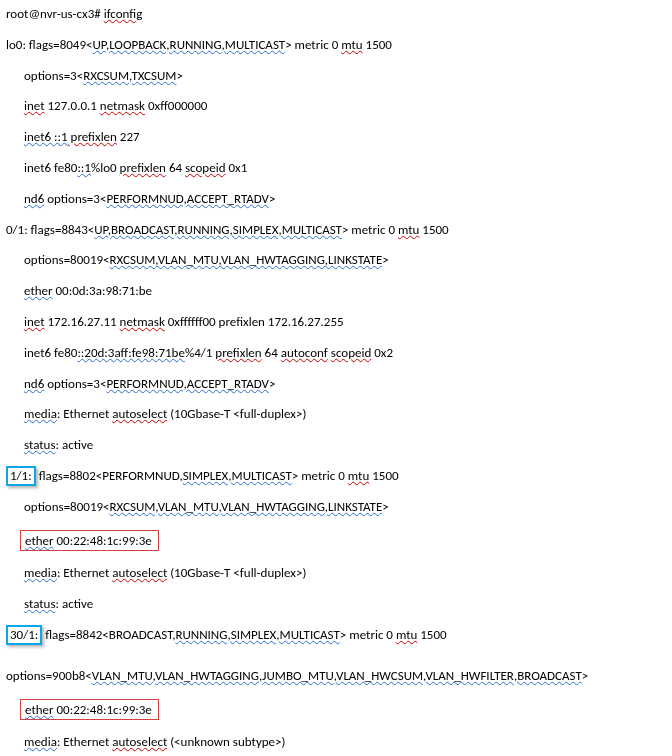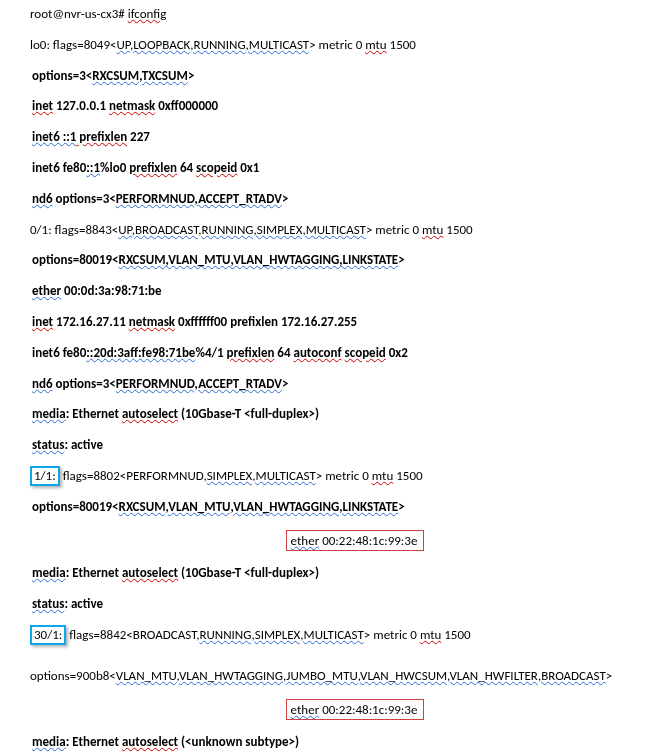--- a/index.html
+++ b/index.html
@@ -6,22 +6,22 @@
     margin: 0;
     padding: 4px 6px;
     background: #fff;
     font-family: Calibri, "Segoe UI", Arial, sans-serif;
     font-size: 13px;
     line-height: 1.6;
     color: #000;
     width: 672px;
     box-sizing: border-box;
   }
-  .line { white-space: nowrap; margin-left: 24px; }
-  .ind1 { margin-left: 26px; font-weight: bold; }
+  .line { white-space: nowrap; }
+  .ind1 { margin-left: 18px; }
   .gap { height: 10px; }
   .ul-red {
     text-decoration: underline;
     text-decoration-style: wavy;
     text-decoration-color: #c00;
     text-decoration-thickness: 1px;
   }
   .ul-blue {
     text-decoration: underline;
     text-decoration-style: wavy;
@@ -35,21 +35,21 @@
     padding: 0 2px;
     line-height: 1.2;
   }
   .box-red {
     display: inline-block;
     border: 1px solid #d04040;
     padding: 0 6px 0 4px;
     line-height: 1.5;
     margin-left: 14px;
   }
-  .box-red-wrap { margin-top: 2px; margin-bottom: 2px; text-align: center; }
+  .box-red-wrap { margin-top: 2px; margin-bottom: 2px; }
 </style>
 </head>
 <body>
 
 <div class="line">
   <span>root@nvr-us-cx3#</span>
   <span> </span>
   <span class="ul-red">ifconfig</span>
 </div>
 <div class="gap"></div>

